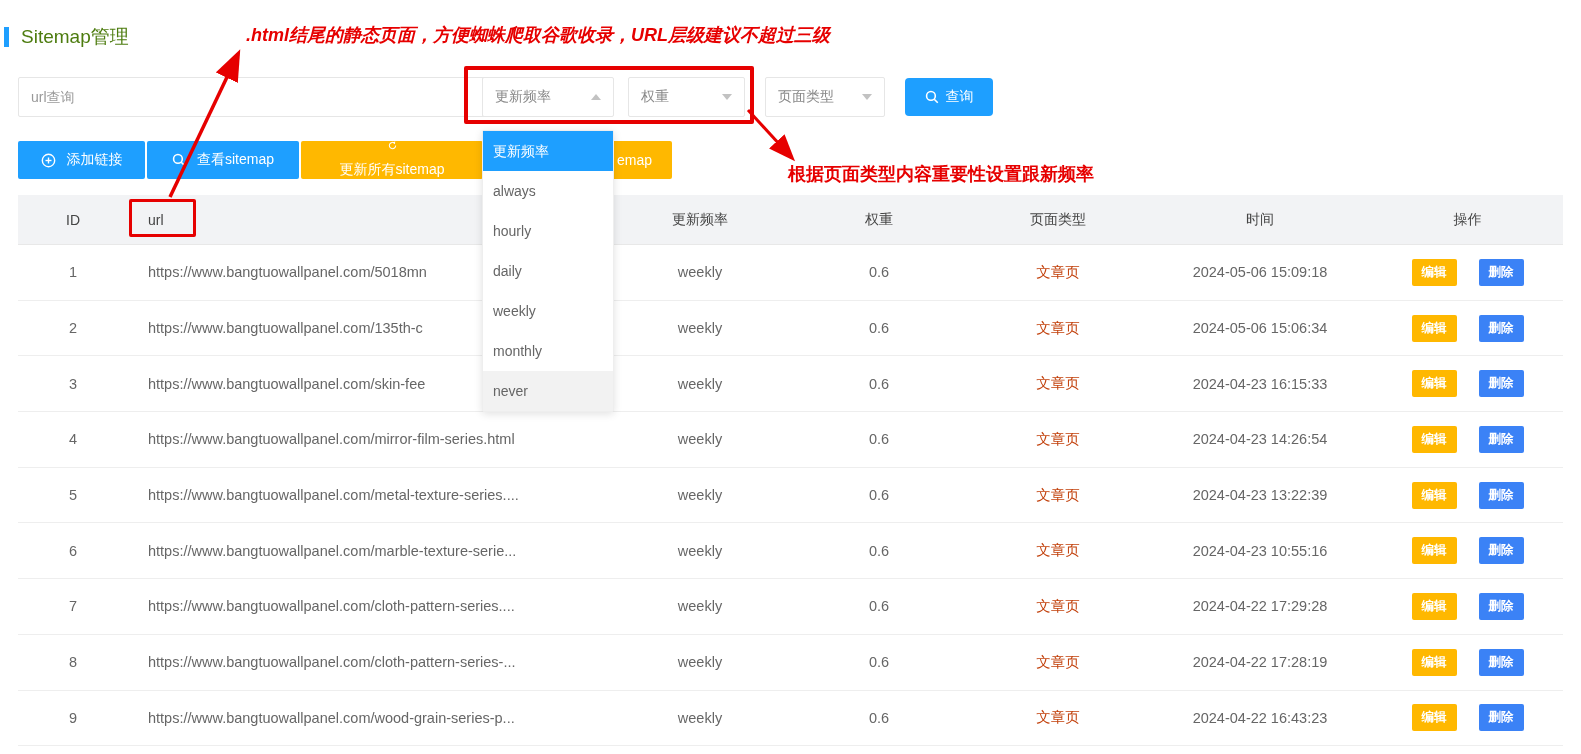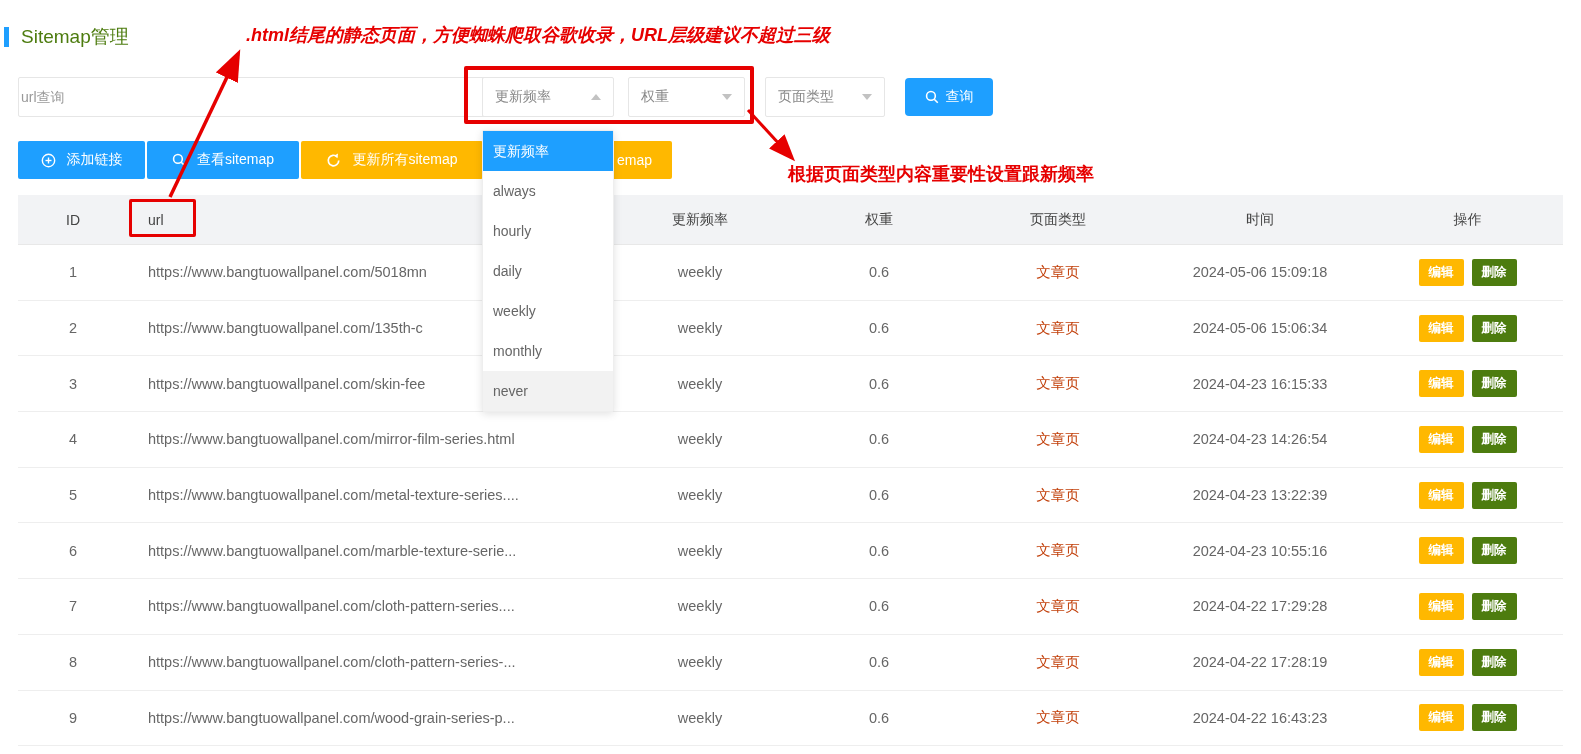--- a/index.html
+++ b/index.html
@@ -15,36 +15,36 @@
   
   .note { position:absolute; color:#e60000; font-size:18px; font-weight:600; z-index:30; white-space:nowrap; }
   .note1 { left:246px; top:23px;font-style:italic; }
   .note2 { left:788px; top:162px; }
   .redbox { position:absolute; border:4px solid #e60000; border-radius:2px; z-index:28; pointer-events:none; }
   .redbox-selects { left:464px; top:66px; width:290px; height:58px; }
   .redbox-url { left:129px; top:199px; width:67px; height:38px; border-width:3px; }
   .arrows { position:absolute; left:0; top:0; width:1581px; height:754px; z-index:29; pointer-events:none; }
 
   
-  .url-input { position:absolute; left:18px; top:77px; width:492px; height:40px; border:1px solid #e6e6e6; border-radius:2px; padding:0 2px; font-size:14px; color:#666; outline:none; z-index:2; font-family:inherit; }
+  .url-input { position:absolute; left:18px; top:77px; width:492px; height:40px; border:1px solid #e6e6e6; border-radius:2px; padding:0 12px; font-size:14px; color:#666; outline:none; z-index:2; font-family:inherit; }
   .url-input::placeholder { color:#999; }
   .select { position:absolute; top:77px; height:40px; border:1px solid #e6e6e6; border-radius:2px; background:#fff; display:flex; align-items:center; justify-content:space-between; padding:0 12px; font-size:14px; color:#888; cursor:pointer; z-index:2; }
   .freq-select { left:482px; width:132px; }
   .weight-select { left:628px; width:117px; }
   .type-select { left:765px; width:120px; }
   .caret { width:0; height:0; border-left:5px solid transparent; border-right:5px solid transparent; margin-left:8px; }
   .caret.down { border-top:6px solid #c2c2c2; }
   .caret.up { border-bottom:6px solid #c2c2c2; }
   .query-btn { position:absolute; left:905px; top:78px; width:88px; height:38px; background:#1E9FFF; color:#fff; border:none; border-radius:4px; font-size:14px; display:flex; align-items:center; justify-content:center; gap:7px; cursor:pointer; z-index:2; font-family:inherit; }
 
   
   .toolbar-btn { position:absolute; top:141px; height:38px; border:none; border-radius:2px; color:#fff; font-size:14px; display:flex; align-items:center; justify-content:center; gap:11px; cursor:pointer; z-index:3; font-family:inherit; }
   .btn-add { left:18px; width:127px; background:#1E9FFF; }
   .btn-view { left:147px; width:152px; background:#1E9FFF; }
-  .btn-update-all { left:301px; width:182px; background:#FFB800; }
+  .btn-update-all { left:301px; width:182px; background:#FFB800;flex-direction:column; }
   .btn-partial { left:485px; width:187px; background:#FFB800; justify-content:flex-end; padding-right:20px; z-index:1; }
 
   
   .dropdown-panel { position:absolute; left:482px; top:130px; width:132px; background:#fff; border:1px solid #eee; border-radius:2px; box-shadow:0 2px 8px rgba(0,0,0,.12); z-index:10; }
   .dropdown-item { height:40px; line-height:40px; padding:0 10px; font-size:14px; color:#666; cursor:pointer; background:#fff; }
   .dropdown-item.selected { background:#1E9FFF; color:#fff; }
   .dropdown-item.hovered { background:#f2f2f2; }
 
   
   .table { position:absolute; left:18px; top:195px; width:1545px; z-index:2; }
@@ -52,23 +52,23 @@
   .tr.head { background:#f2f3f5; height:50px; color:#444; font-size:14px; border-bottom:1px solid #e8e8e8; }
   .td { text-align:center; flex:none; white-space:nowrap; overflow:hidden; }
   .col-id { width:110px; }
   .col-url { flex:1 1 auto; text-align:left; padding:0 20px; }
   .col-freq { width:180px; }
   .col-weight { width:178px; }
   .col-type { width:180px; }
   .col-time { width:224px; }
   .col-ops { width:191px; display:flex; align-items:center; justify-content:center; }
   .type-link { color:#c2410c; text-decoration:none; cursor:pointer; }
-  .btn-mini { height:27px; padding:0 10px; border:none; border-radius:2px; color:#fff; font-size:12.5px; font-weight:700; cursor:pointer; margin:0 4px; font-family:inherit; }
+  .btn-mini { height:27px; padding:0 10px; border:none; border-radius:2px; color:#fff; font-size:12.5px; font-weight:700; cursor:pointer; margin:0 11px; font-family:inherit; }
   .btn-edit { background:#FFB800; }
-  .btn-delete { background:#4d7c0f; }
+  .btn-delete { background:#3b82f6; }
 </style>
 </head>
 <body>
 
 <div class="screen">
 
   <svg class="arrows" viewBox="0 0 1581 754">
     <defs>
       <marker id="arrowhead" markerWidth="9" markerHeight="7" refX="7.5" refY="3.5" orient="auto">
         <polygon points="0 0, 9 3.5, 0 7" fill="#e60000"></polygon>

